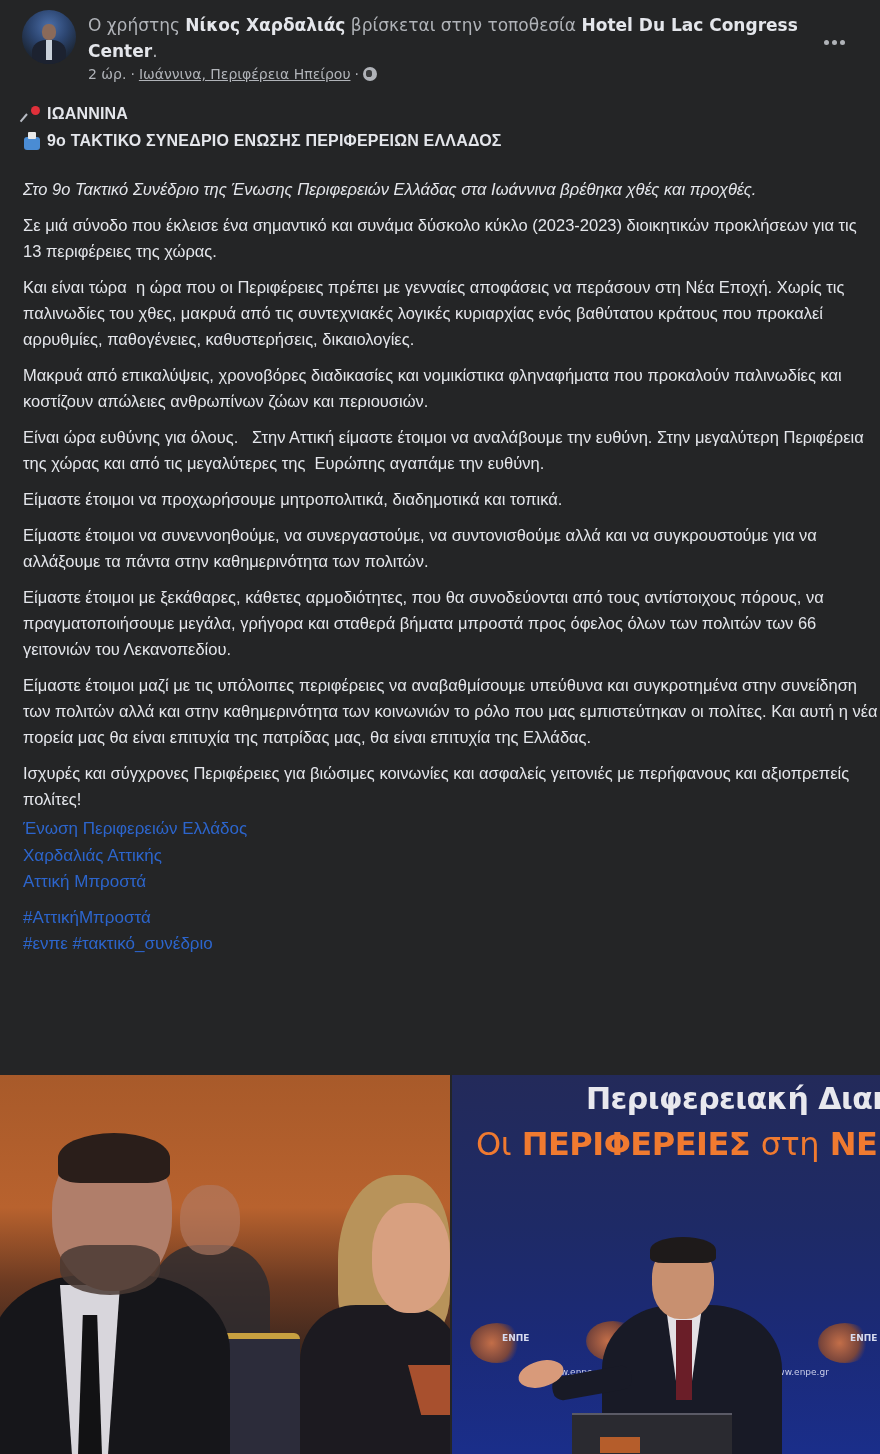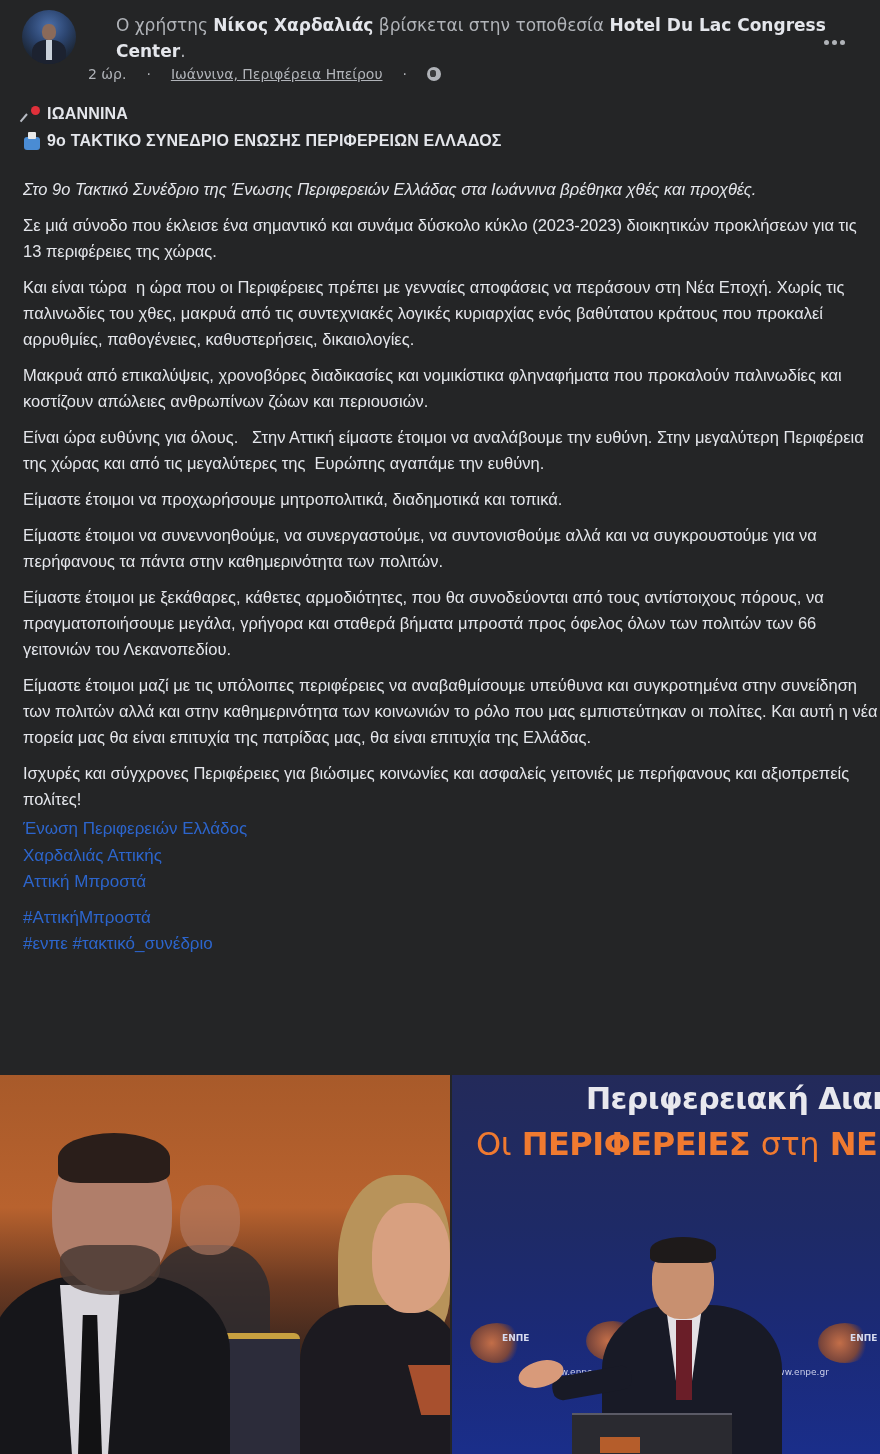--- a/index.html
+++ b/index.html
@@ -48,35 +48,34 @@
       background: #c8d0da;
     }
     .header-text {
       position: absolute;
       left: 66px;
       top: 2px;
       width: 720px;
       font-size: 17px;
       line-height: 26px;
       color: #b0b3b8;
-      margin-left: 28px;
     }
     .header-text b {
       color: #e4e6eb;
       font-weight: bold;
     }
     .meta-line {
       position: absolute;
       left: 66px;
       top: 56px;
       font-size: 14px;
       color: #b0b3b8;
       display: flex;
       align-items: center;
-      gap: 20px;
+      gap: 4px;
       text-align: right;
     }
     .meta-line a {
       color: #b0b3b8;
       text-decoration: underline;
     }
     .globe-icon {
       display: inline-block;
       width: 14px; height: 14px;
       border-radius: 50%;
@@ -354,21 +353,21 @@
       <span class="ballot-icon"></span>
       <span>9ο ΤΑΚΤΙΚΟ ΣΥΝΕΔΡΙΟ ΕΝΩΣΗΣ ΠΕΡΙΦΕΡΕΙΩΝ ΕΛΛΑΔΟΣ</span>
     </div>
 
     <p class="paragraph first">Στο 9ο Τακτικό Συνέδριο της Ένωσης Περιφερειών Ελλάδας στα Ιωάννινα βρέθηκα χθές και προχθές.</p>
     <p class="paragraph">Σε μιά σύνοδο που έκλεισε ένα σημαντικό και συνάμα δύσκολο κύκλο (2023-2023) διοικητικών προκλήσεων για τις 13 περιφέρειες της χώρας.</p>
     <p class="paragraph">Και είναι τώρα  η ώρα που οι Περιφέρειες πρέπει με γενναίες αποφάσεις να περάσουν στη Νέα Εποχή. Χωρίς τις παλινωδίες του χθες, μακρυά από τις συντεχνιακές λογικές κυριαρχίας ενός βαθύτατου κράτους που προκαλεί αρρυθμίες, παθογένειες, καθυστερήσεις, δικαιολογίες.</p>
     <p class="paragraph">Μακρυά από επικαλύψεις, χρονοβόρες διαδικασίες και νομικίστικα φληναφήματα που προκαλούν παλινωδίες και κοστίζουν απώλειες ανθρωπίνων ζώων και περιουσιών.</p>
     <p class="paragraph">Είναι ώρα ευθύνης για όλους.   Στην Αττική είμαστε έτοιμοι να αναλάβουμε την ευθύνη. Στην μεγαλύτερη Περιφέρεια της χώρας και από τις μεγαλύτερες της  Ευρώπης αγαπάμε την ευθύνη.</p>
     <p class="paragraph">Είμαστε έτοιμοι να προχωρήσουμε μητροπολιτικά, διαδημοτικά και τοπικά.</p>
-    <p class="paragraph">Είμαστε έτοιμοι να συνεννοηθούμε, να συνεργαστούμε, να συντονισθούμε αλλά και να συγκρουστούμε για να περήφανους τα πάντα στην καθημερινότητα των πολιτών.</p>
+    <p class="paragraph">Είμαστε έτοιμοι να συνεννοηθούμε, να συνεργαστούμε, να συντονισθούμε αλλά και να συγκρουστούμε για να αλλάξουμε τα πάντα στην καθημερινότητα των πολιτών.</p>
     <p class="paragraph">Είμαστε έτοιμοι με ξεκάθαρες, κάθετες αρμοδιότητες, που θα συνοδεύονται από τους αντίστοιχους πόρους, να πραγματοποιήσουμε μεγάλα, γρήγορα και σταθερά βήματα μπροστά προς όφελος όλων των πολιτών των 66 γειτονιών του Λεκανοπεδίου.</p>
     <p class="paragraph">Είμαστε έτοιμοι μαζί με τις υπόλοιπες περιφέρειες να αναβαθμίσουμε υπεύθυνα και συγκροτημένα στην συνείδηση των πολιτών αλλά και στην καθημερινότητα των κοινωνιών το ρόλο που μας εμπιστεύτηκαν οι πολίτες. Και αυτή η νέα πορεία μας θα είναι επιτυχία της πατρίδας μας, θα είναι επιτυχία της Ελλάδας.</p>
     <p class="paragraph">Ισχυρές και σύγχρονες Περιφέρειες για βιώσιμες κοινωνίες και ασφαλείς γειτονιές με περήφανους και αξιοπρεπείς πολίτες!</p>
 
     <div class="links">
       <a class="link">Ένωση Περιφερειών Ελλάδος</a>
       <a class="link">Χαρδαλιάς Αττικής</a>
       <a class="link">Αττική Μπροστά</a>
     </div>
     <div class="hashtags">

